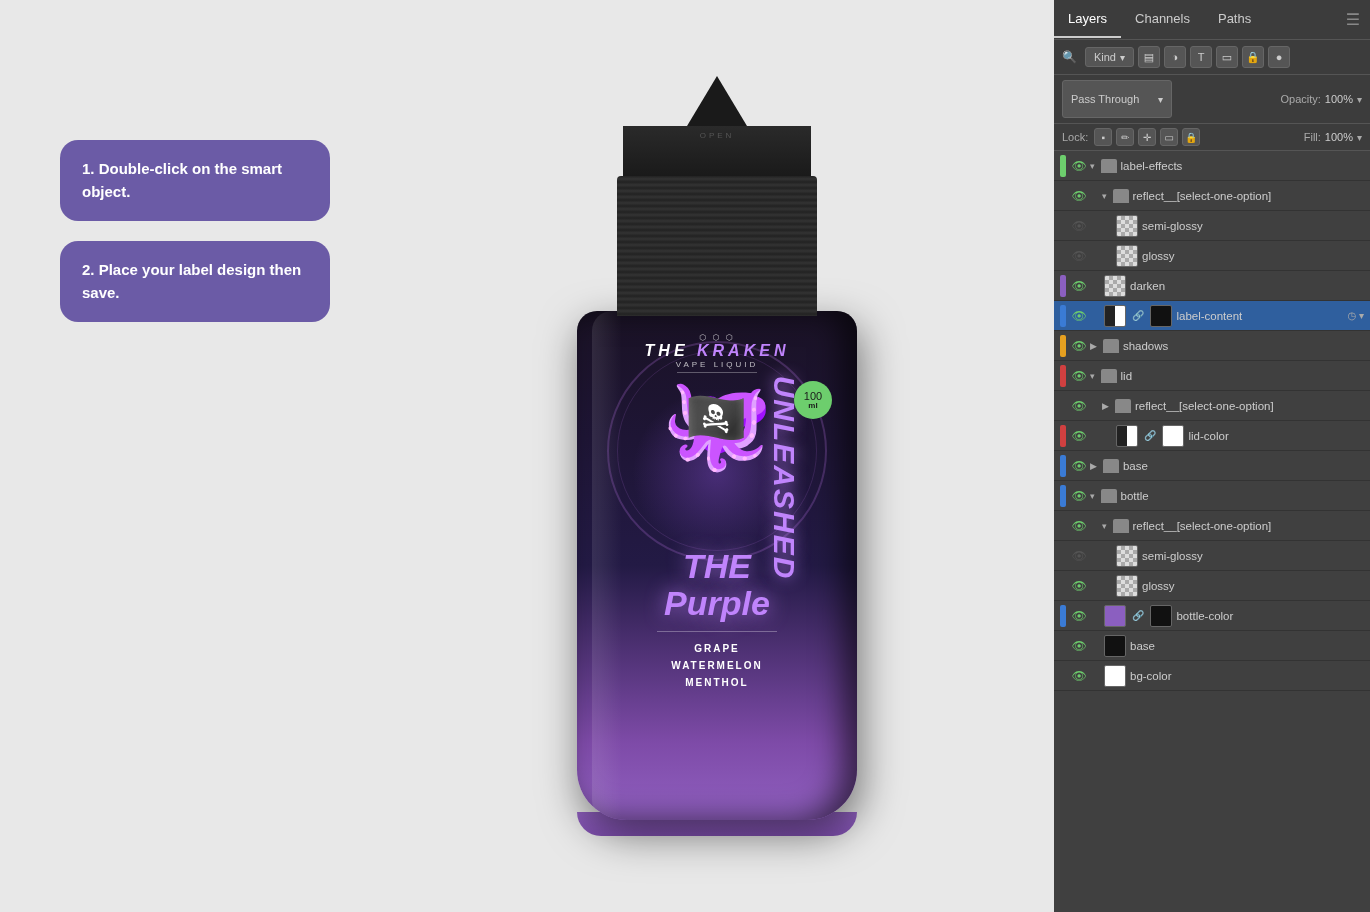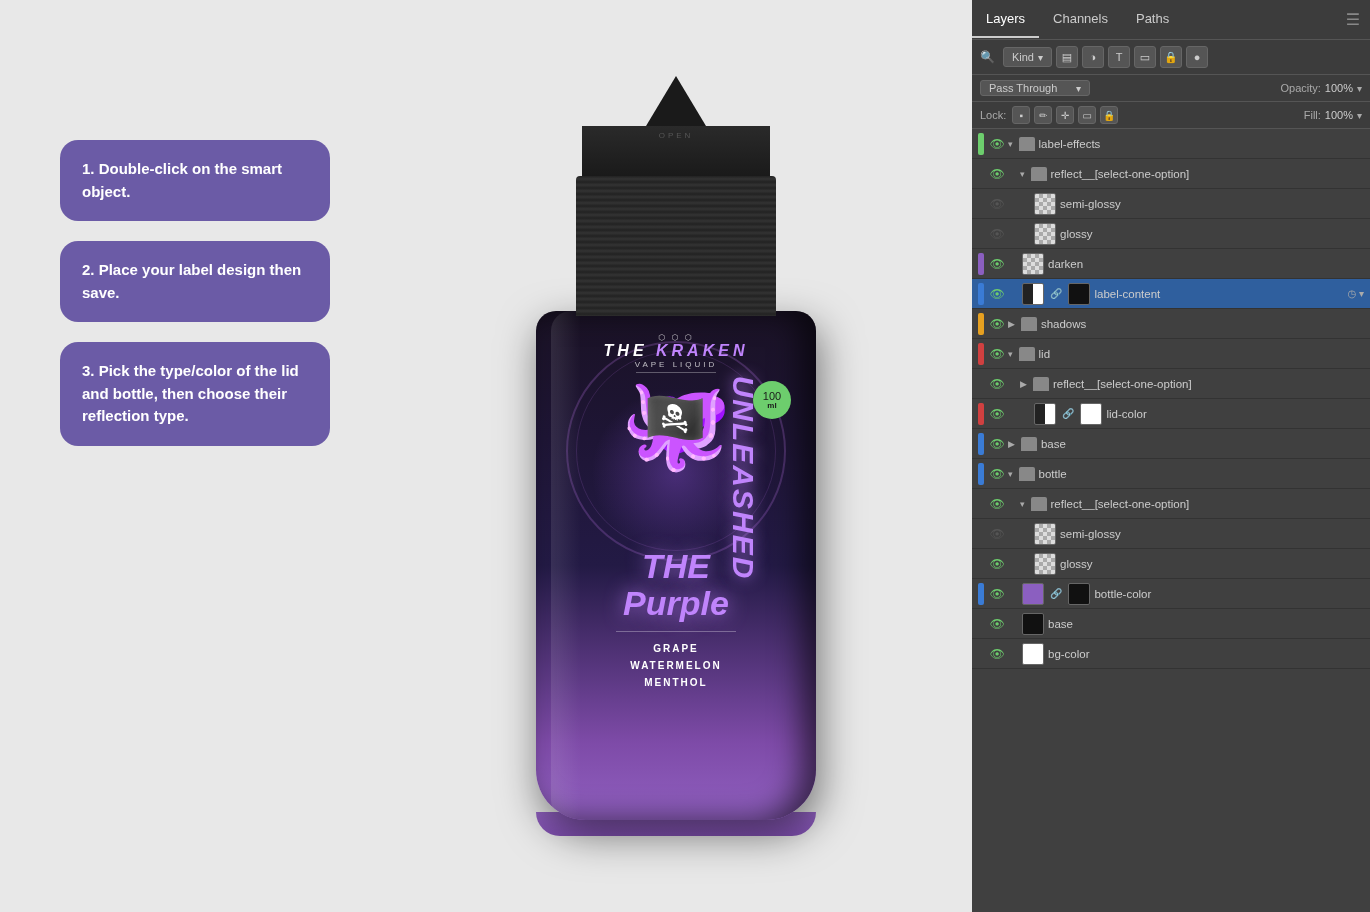--- a/index.html
+++ b/index.html
@@ -54,21 +54,21 @@
       position: relative;
       width: 320px;
       height: 760px;
       display: flex;
       flex-direction: column;
       align-items: center;
     }
 
     
     .layers-panel {
-      width: 398px;
+      width: 316px;
       background: #3c3c3c;
       display: flex;
       flex-direction: column;
       font-size: 12px;
       color: #ccc;
     }
 
     .layers-header {
       background: #3c3c3c;
       display: flex;
@@ -139,21 +139,21 @@
       background: #3c3c3c;
       border-bottom: 1px solid #555;
       gap: 4px;
     }
 
     .pass-through-select {
       background: #555;
       border: 1px solid #666;
       color: #ccc;
       font-size: 11px;
-      padding: 1px 8px;
+      padding: 12px 8px;
       border-radius: 3px;
       display: flex;
       align-items: center;
       gap: 4px;
       cursor: pointer;
       min-width: 110px;
     }
 
     .opacity-row {
       display: flex;
@@ -284,23 +284,20 @@
   </style>
 </head>
 <body>
 
 <div class="left-panel">
   <div class="instruction-box">
     <span>1.  Double-click on the smart object.</span>
   </div>
   <div class="instruction-box">
     <span>2.  Place your label design then save.</span>
-  </div>
-  <div class="instruction-box">
-    <span>3.  Pick the type/color of the lid and bottle, then choose their reflection type.</span>
   </div>
 </div>
 
 <div class="center-panel">
   <div class="bottle-container">
 
     <div style="position:relative; width:200px; height:240px; display:flex; flex-direction:column; align-items:center;">
 
       <div style="width:0; height:0; border-left:30px solid transparent; border-right:30px solid transparent; border-bottom:50px solid #1a1a1a; position:relative; z-index:3;"></div>
 

